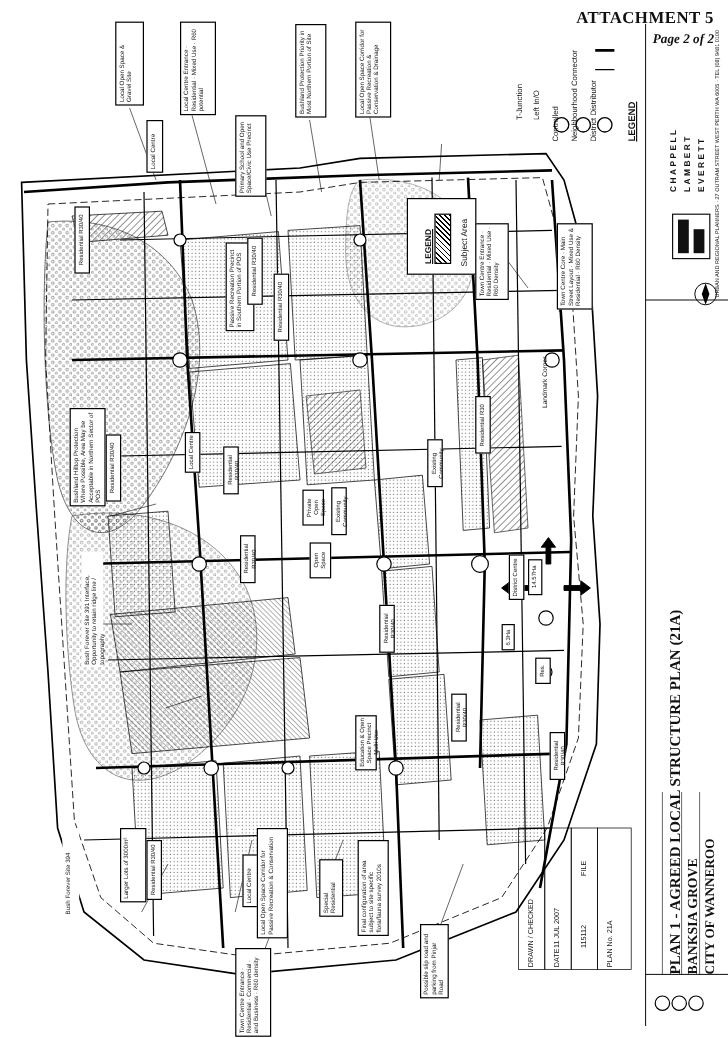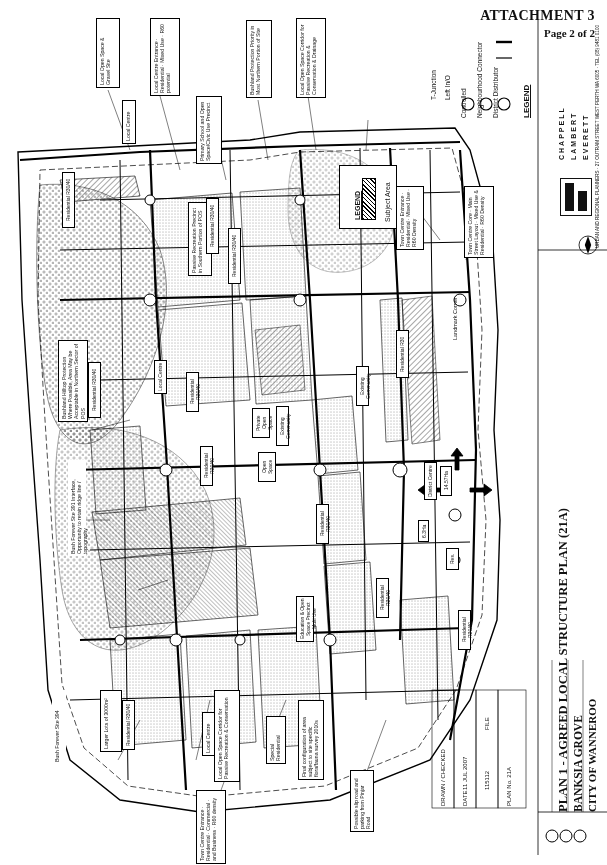--- a/index.html
+++ b/index.html
@@ -14,21 +14,21 @@
   .page{position:absolute;inset:0;}
 
   
   .attachment{
     position:absolute; right:12px; top:8px;
     text-align:right;
     font-family:"Liberation Serif", serif;
     font-weight:bold;
   }
   .attachment .l1{font-size:14px;letter-spacing:.4px;}
-  .attachment .l2{font-size:11px;margin-top:3px;}
+  .attachment .l2{font-size:11px;margin-top:3px;font-style:italic;}
 
   
   .rot{ transform-origin:0 0; transform:rotate(-90deg); white-space:nowrap; }
   .clogo{
     position:absolute; left:6px; top:140px; width:30px; height:36px;
     border:1.5px solid #111;
   }
   .clogo:before{
     content:""; position:absolute; left:4px; top:4px; width:9px; height:28px;
     background:#111;
@@ -74,21 +74,21 @@
 
   
   .ink{position:absolute;left:0;top:0;width:607px;height:865px;pointer-events:none;}
 </style>
 </head>
 <body>
 
 <div class="page">
 
   <div class="attachment">
-    <div class="l1">ATTACHMENT 3</div>
+    <div class="l1">ATTACHMENT 5</div>
     <div class="l2">Page 2 of 2</div>
   </div>
 
   <svg class="ink" viewBox="0 0 607 865">
     <defs>
       <pattern id="hatch" width="4" height="4" patternTransform="rotate(45)" patternUnits="userSpaceOnUse">
         <line x1="0" y1="0" x2="0" y2="4" stroke="#000" stroke-width="0.7"></line>
       </pattern>
       <pattern id="hatch2" width="3" height="3" patternTransform="rotate(-45)" patternUnits="userSpaceOnUse">
         <line x1="0" y1="0" x2="0" y2="3" stroke="#000" stroke-width="0.5"></line>

